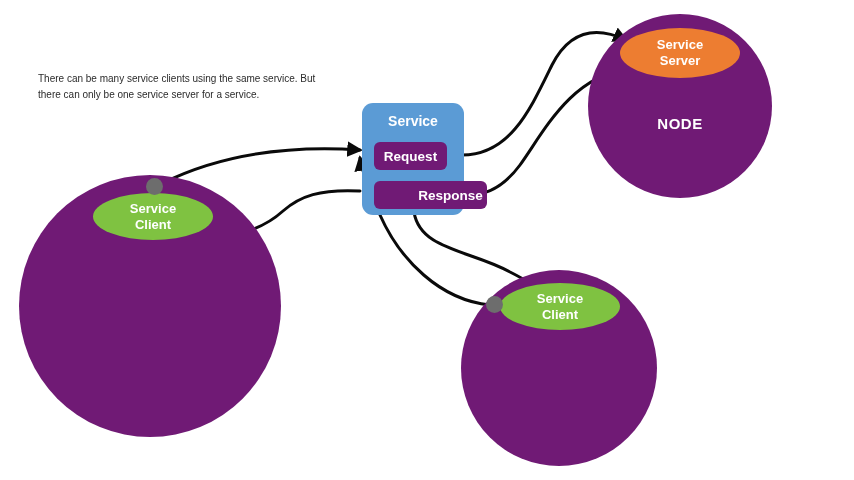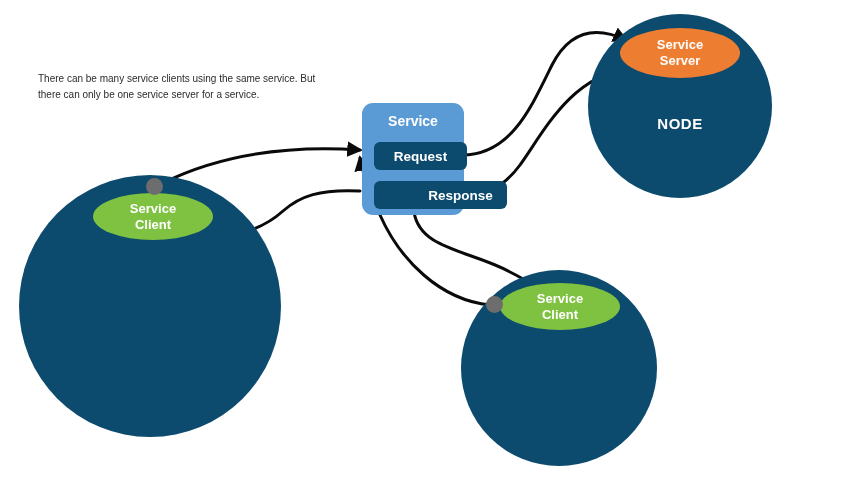--- a/index.html
+++ b/index.html
@@ -43,21 +43,21 @@
     fill: none;
     stroke: #0a0a0a;
     stroke-width: 3;
     stroke-linecap: round;
   }
 
   
   .node {
     position: absolute;
     border-radius: 50%;
-    background: #0c4a6e;
+    background: #701a75;
   }
   .node-label {
     position: absolute;
     left: 0;
     width: 100%;
     text-align: center;
     color: #ffffff;
     font-weight: bold;
     letter-spacing: 0.5px;
     font-family: "Liberation Sans", sans-serif;
@@ -119,23 +119,23 @@
     width: 100%;
     text-align: center;
     color: #ffffff;
     font-weight: bold;
     font-size: 14px;
     font-family: "Liberation Sans", sans-serif;
   }
   .msg-box {
     position: absolute;
     left: 12px;
-    width: 93px;
+    width: 73px;
     height: 28px;
-    background: #0c4a6e;
+    background: #701a75;
     border-radius: 6px;
     display: flex;
     align-items: center;
     justify-content: center;
     color: #ffffff;
     font-weight: bold;
     font-size: 13.5px;
     font-family: "Liberation Sans", sans-serif;
   }
   #msg-request  { top: 39px; }

